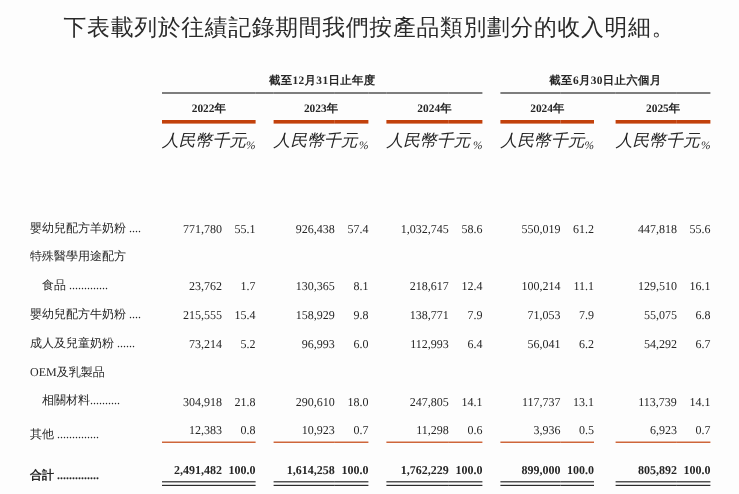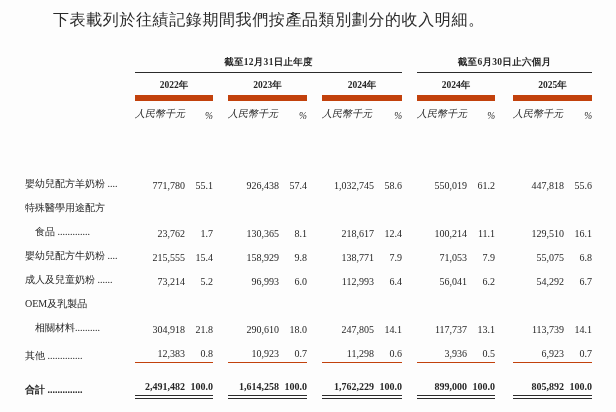--- a/index.html
+++ b/index.html
@@ -7,45 +7,45 @@
     position:relative;
     width:616px; height:412px;
     background:#fdfdfd;
     color:#262626;
     font-family:"Liberation Serif","DejaVu Serif",serif;
     overflow:hidden;
   }
   .intro {
     margin:0;
     padding:10px 0 0 53px;
-    font-size:16px;
+    font-size:19px;
     letter-spacing:0.6px;
     color:#2a2a2a;
   }
   table.rev {
     margin:25px 12px 0 25px;
     border-collapse:collapse;
     table-layout:fixed;
     width:567px;
     font-size:10px;
     color:#262626;
   }
   th, td { padding:0; font-weight:normal; vertical-align:bottom; }
   
   th.grp {
     font-weight:bold; font-size:9.5px; text-align:center;
     border-bottom:1px solid #2b2b2b; padding-bottom:3px;
     letter-spacing:0.3px; white-space:nowrap;
   }
   th.yr {
     font-weight:bold; font-size:9.5px; text-align:center;
-    border-bottom:6px solid #c2410c; padding:6px 0 3px 0; white-space:nowrap;
+    border-bottom:3px solid #c2410c; padding:6px 0 3px 0; white-space:nowrap;
   }
   th.unit {
-    font-style:italic; font-size:10px; text-align:left;
+    font-style:italic; font-size:14px; text-align:left;
     padding-top:6px; white-space:nowrap;
   }
   th.pcth { font-style:italic; font-size:9.5px; text-align:right; padding-top:6px; }
   th.unaud { font-style:italic; font-size:9px; text-align:center; padding-top:3px; white-space:nowrap; }
   
   tr.spacer td { height:46px; }
   
   tr.data-row td { height:24px; }
   td.lbl { text-align:left; white-space:nowrap; overflow:visible; }
   td.lbl.ind { padding-left:10px; }

